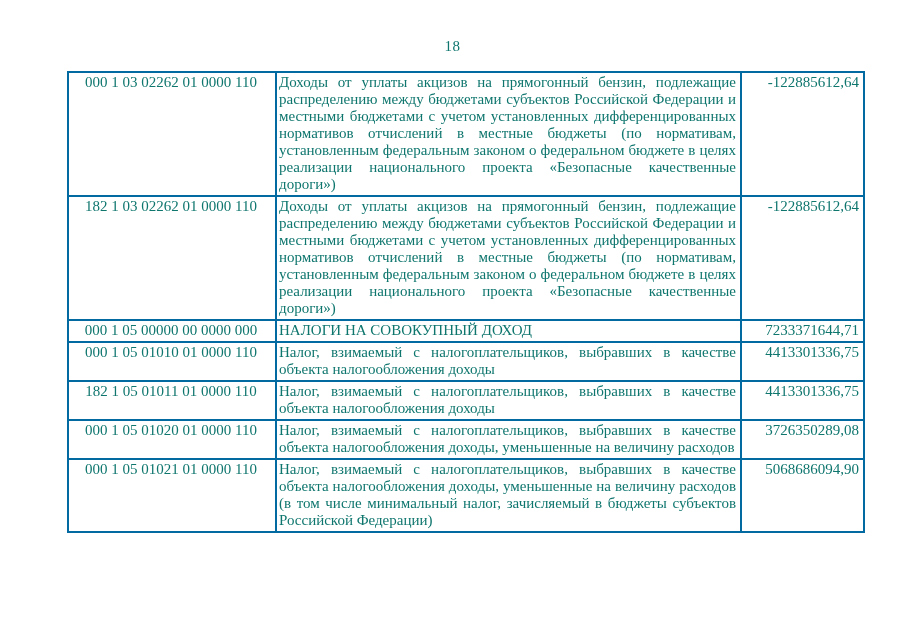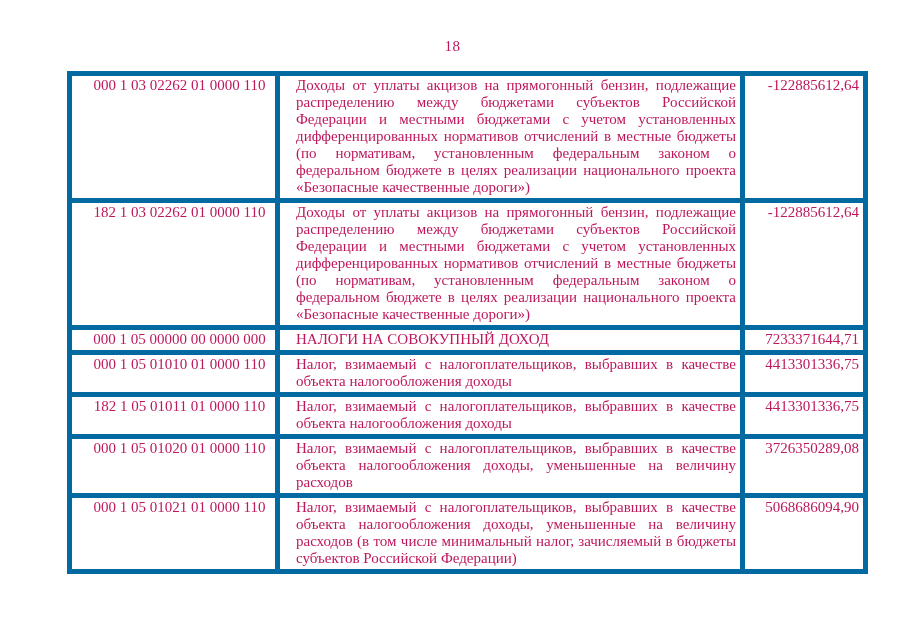--- a/index.html
+++ b/index.html
@@ -6,21 +6,21 @@
     margin: 0;
     padding: 0;
     background: #ffffff;
   }
   .page {
     position: relative;
     width: 905px;
     height: 640px;
     background: #ffffff;
     font-family: "Liberation Serif", "DejaVu Serif", serif;
-    color: #be185d;
+    color: #0f766e;
     overflow: hidden;
   }
   .page-number {
     position: absolute;
     top: 38px;
     left: 0;
     width: 905px;
     text-align: center;
     font-size: 15px;
     letter-spacing: 0.5px;
@@ -29,23 +29,23 @@
     position: absolute;
     left: 67px;
     top: 71px;
     width: 796px;
     border-collapse: collapse;
     table-layout: fixed;
     font-size: 15px;
     line-height: 17px;
   }
   table.budget-table td {
-    border: 5px solid #0369a1;
+    border: 2px solid #0369a1;
     vertical-align: top;
-    padding: 1px 4px 2px 16px;
+    padding: 1px 4px 2px 2px;
     overflow: hidden;
   }
   table.budget-table {
     border: 2px solid #333333;
   }
   td.code-cell {
     text-align: center;
     white-space: nowrap;
   }
   td.desc-cell {

